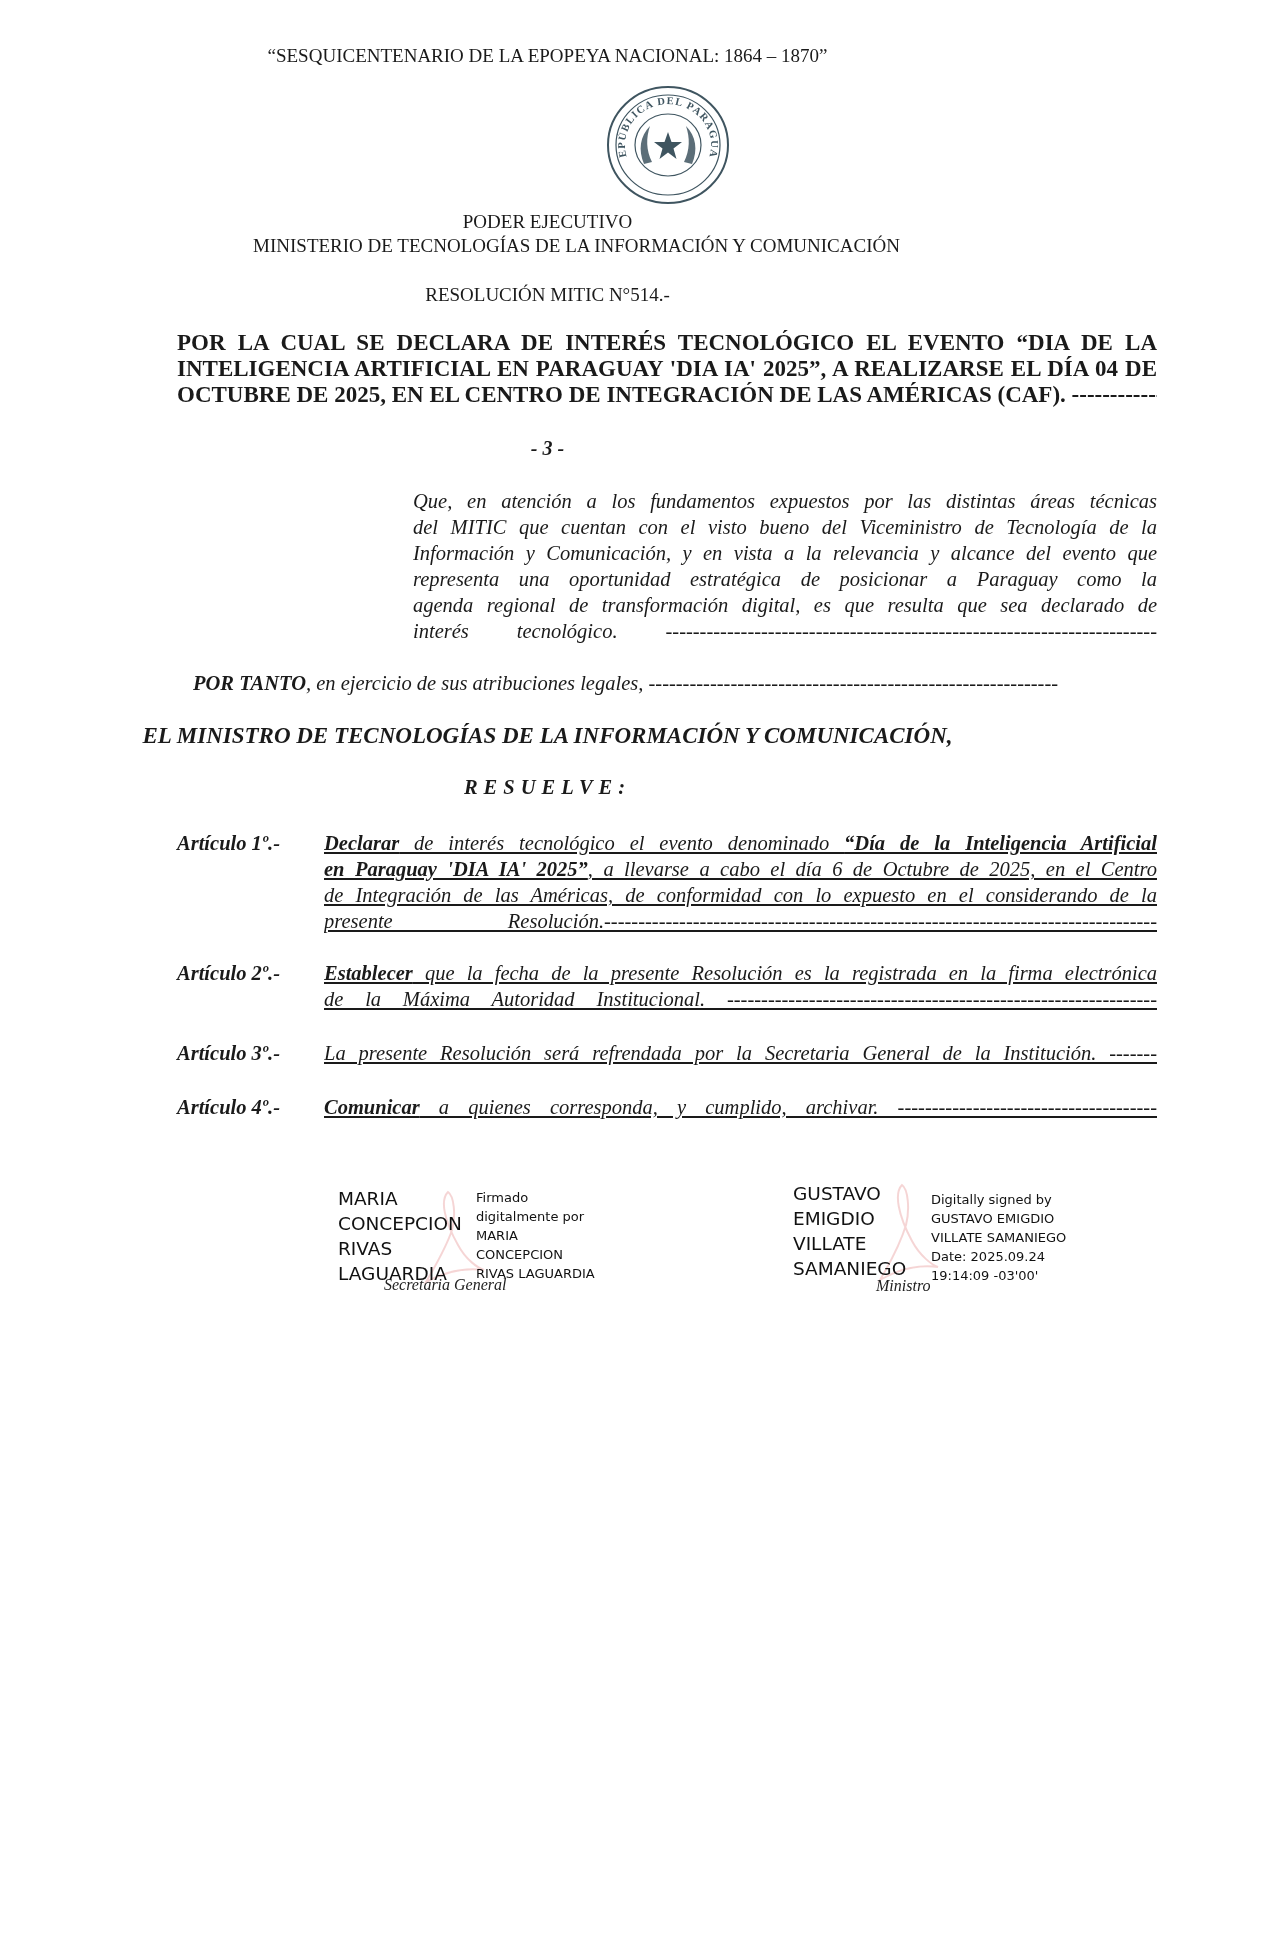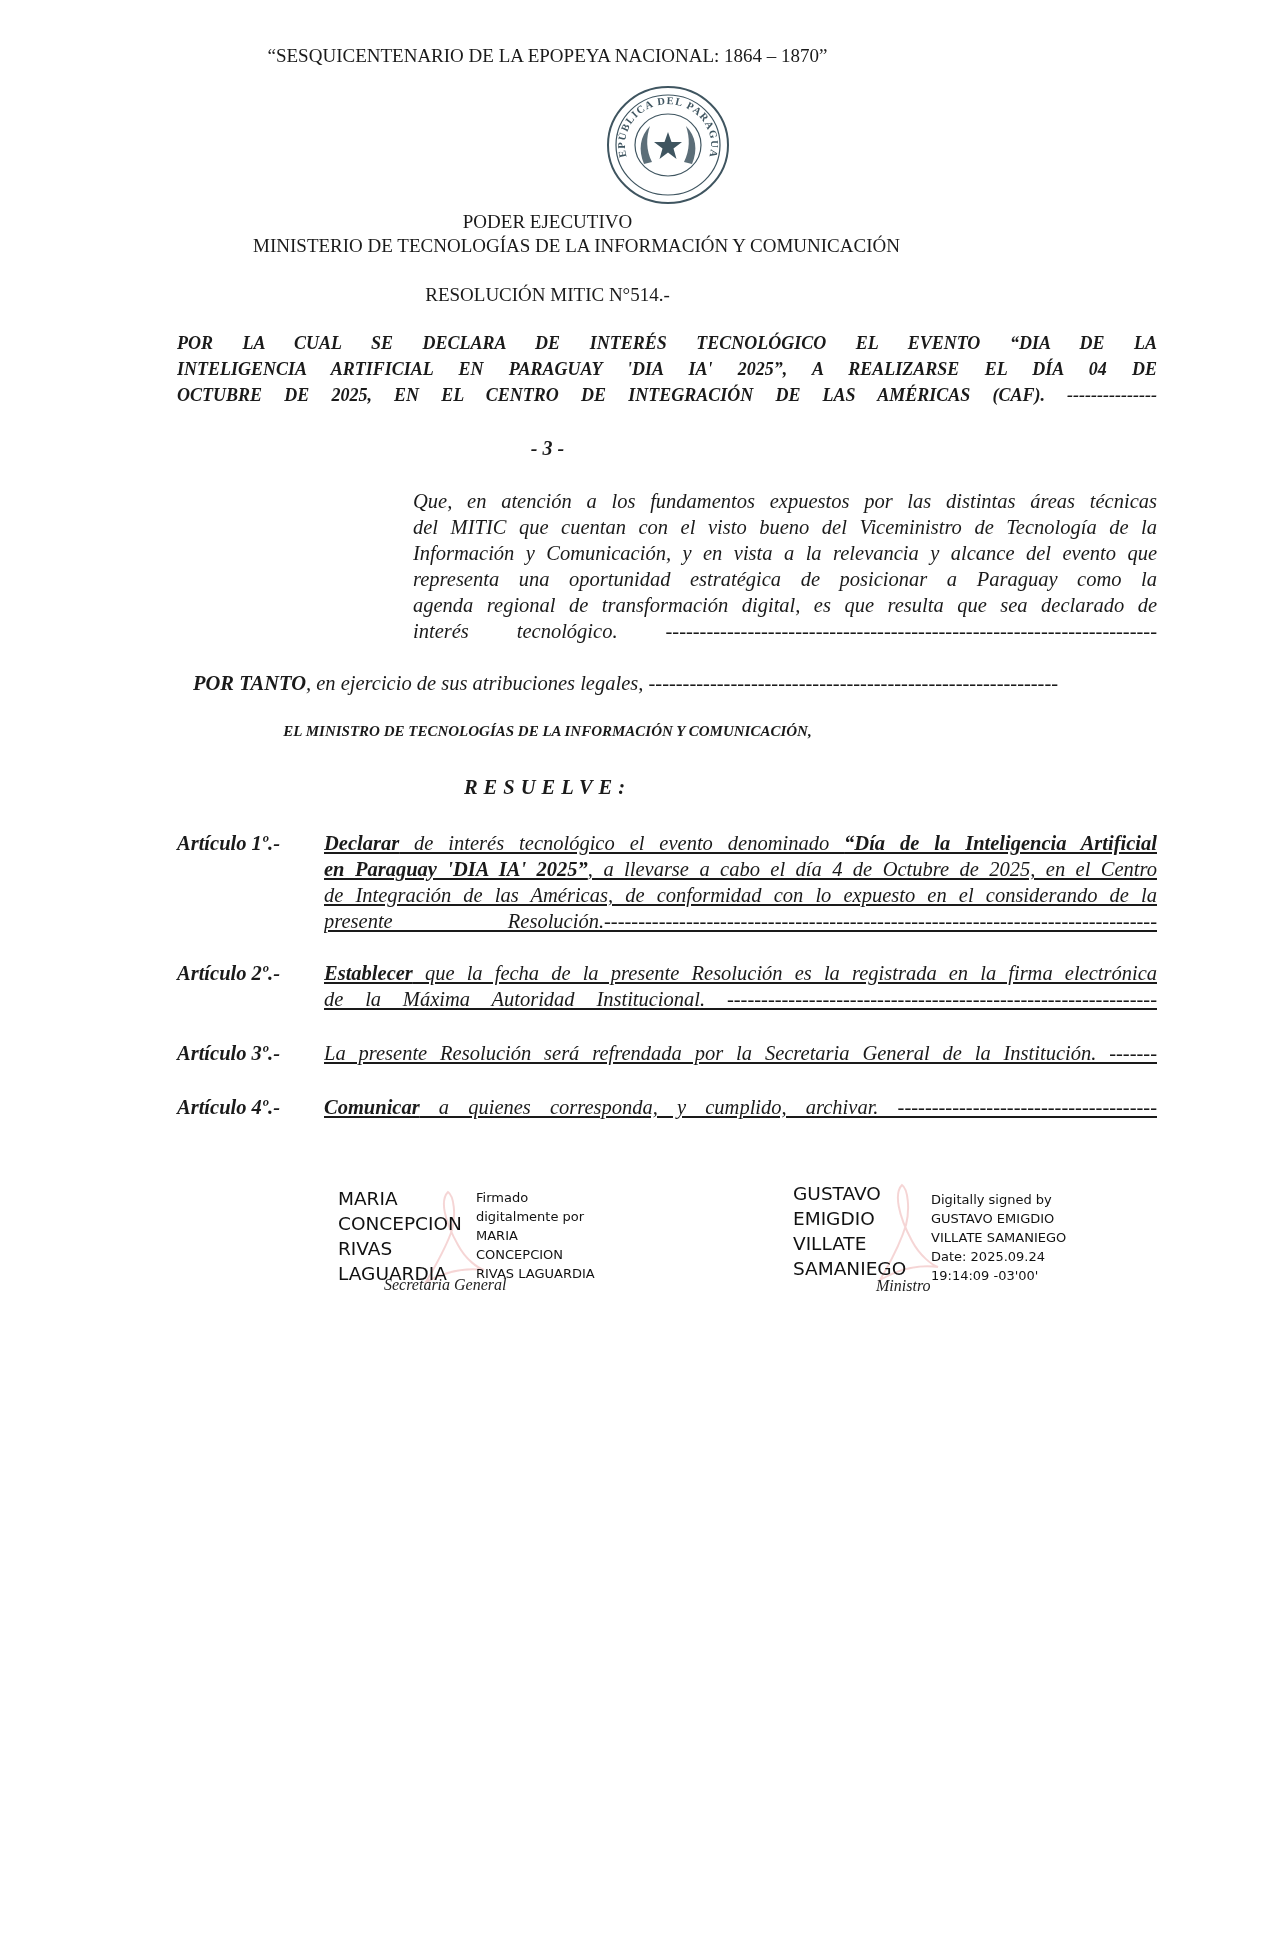--- a/index.html
+++ b/index.html
@@ -10,32 +10,32 @@
     .abs { position: absolute; }
     .center { left: 0; width: 1095px; text-align: center; }
     .hdr { font-size: 19px; line-height: 24px; }
     #motto { top: 44px; }
     #emblem { left: 604px; top: 84px; width: 128px; height: 122px; }
     #branch { top: 210px; }
     #ministry { top: 234px; padding-left: 29px; }
     #resno { top: 283px; }
     #title {
       left: 177px; width: 980px; top: 330px;
-      font-size: 18px; line-height: 26px; font-weight: bold; font-style: italic;
+      font-size: 23px; line-height: 26px; font-weight: bold; 
       text-align: justify; text-align-last: justify;
     }
     #pagenum { top: 437px; font-size: 20px; font-weight: bold; font-style: italic; }
     .para {
       font-size: 20.5px; line-height: 26px; font-style: italic; text-align: justify;
     }
     #considerando { left: 413px; width: 744px; top: 488px; }
     .line { display: block; text-align: justify; text-align-last: justify; white-space: nowrap; overflow: hidden; }
     .line.lastline { text-align-last: left; }
     #portanto { left: 193px; width: 980px; top: 670px; }
-    #minister-heading { top: 723px; font-size: 15px; font-weight: bold; font-style: italic; }
+    #minister-heading { top: 723px; font-size: 23px; font-weight: bold; font-style: italic; }
     #resuelve { top: 776px; font-size: 20.5px; font-weight: bold; font-style: italic; letter-spacing: 6px; }
     .art { left: 177px; width: 980px; font-size: 20.5px; line-height: 26px; font-style: italic; }
     .art .lbl { position: absolute; left: 0; top: 0; font-weight: bold; }
     .art .body { position: absolute; left: 147px; width: 833px; top: 0; text-decoration: underline; }
     #art1 { top: 830px; }
     #art2 { top: 960px; }
     #art3 { top: 1040px; }
     #art4 { top: 1094px; }
     b { font-weight: bold; }
     .sig { font-family: "DejaVu Sans", "Liberation Sans", sans-serif; color: #111; }
@@ -103,21 +103,21 @@
   </span>
 </div>
 
 <div id="minister-heading" class="abs center">EL MINISTRO DE TECNOLOGÍAS DE LA INFORMACIÓN Y COMUNICACIÓN,</div>
 <div id="resuelve" class="abs center">RESUELVE:</div>
 
 <div id="art1" class="abs art">
   <span class="lbl">Artículo 1º.-</span>
   <div class="body">
     <span class="line"><b>Declarar</b><span> de interés tecnológico el evento denominado </span><b>“Día de la Inteligencia Artificial</b></span>
-    <span class="line"><b>en Paraguay 'DIA IA' 2025”</b><span>, a llevarse a cabo el día 4 de Octubre de 2025, en el Centro</span></span>
+    <span class="line"><b>en Paraguay 'DIA IA' 2025”</b><span>, a llevarse a cabo el día 6 de Octubre de 2025, en el Centro</span></span>
     <span class="line">de Integración de las Américas, de conformidad con lo expuesto en el considerando de la</span>
     <span class="line">presente Resolución.---------------------------------------------------------------------------------</span>
   </div>
 </div>
 
 <div id="art2" class="abs art">
   <span class="lbl">Artículo 2º.-</span>
   <div class="body">
     <span class="line"><b>Establecer</b><span> que la fecha de la presente Resolución es la registrada en la firma electrónica</span></span>
     <span class="line">de la Máxima Autoridad Institucional. ---------------------------------------------------------------</span>

